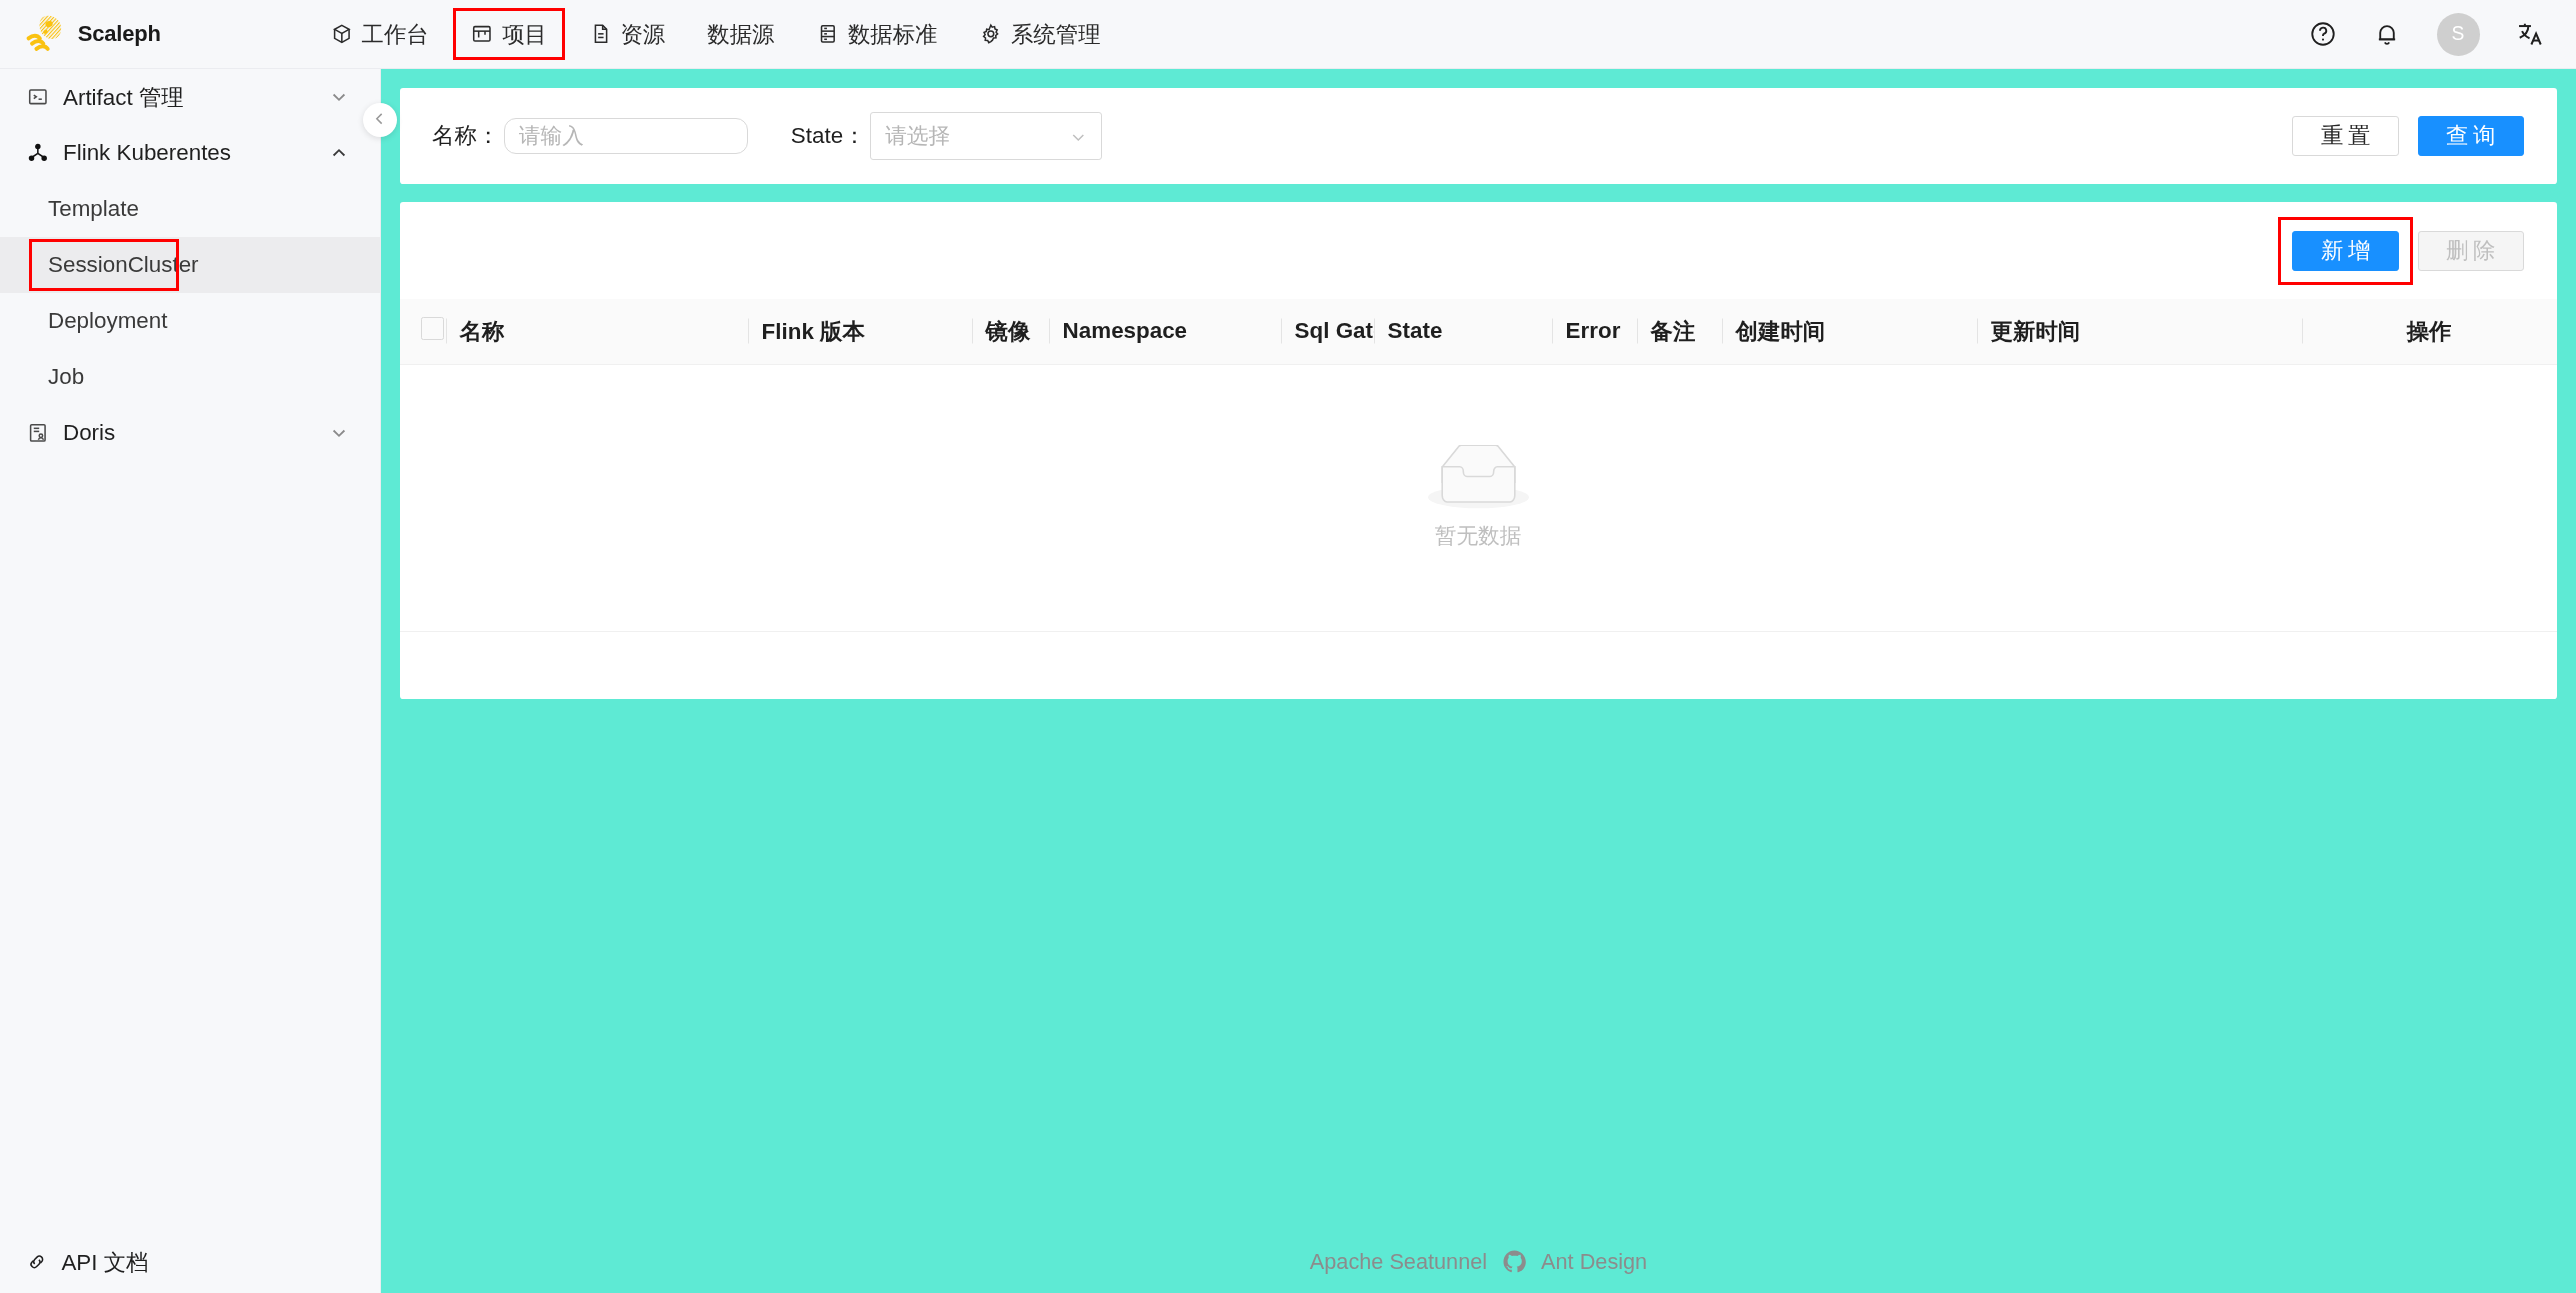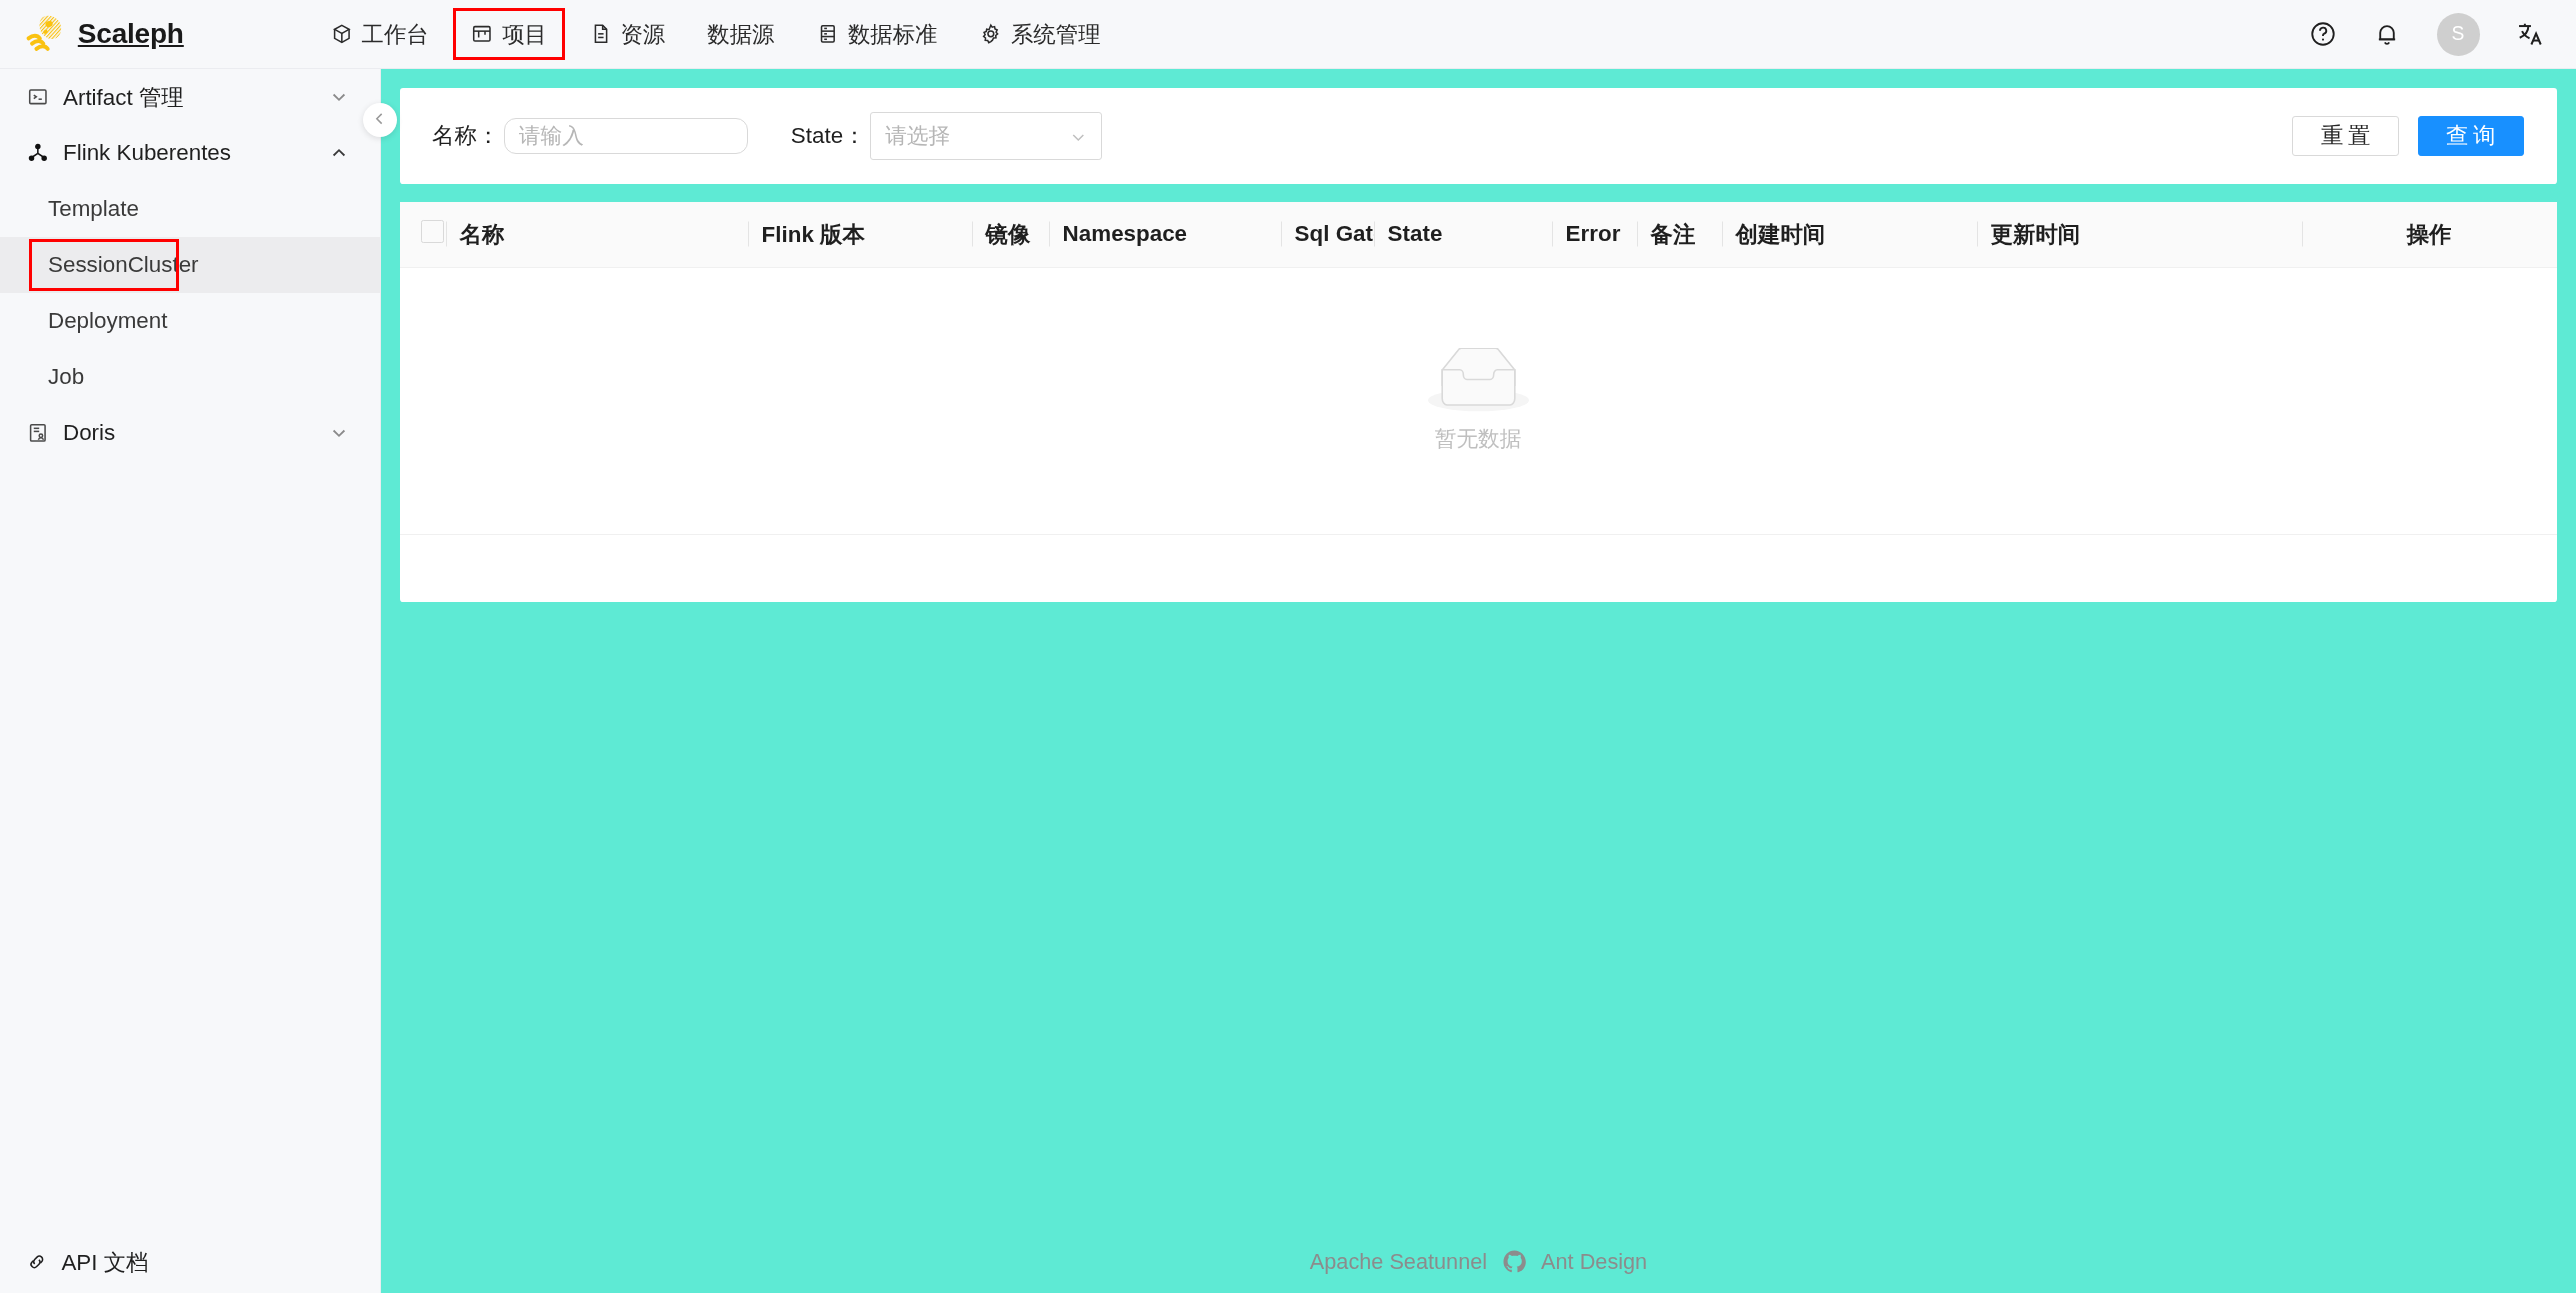--- a/index.html
+++ b/index.html
@@ -18,23 +18,22 @@
     background: #f7f8fa;
     border-bottom: 0.8px solid #ebecf0;
     display: flex; align-items: center;
   }
   .brand {
     display: flex; align-items: center;
     padding-left: 25px; width: 309px; gap: 10.8px;
   }
   .brand-logo { width: 42px; height: 42px; flex: none; }
   .brand-name {
-    font-size: 28px; font-weight: 700; color: #1a1a1a;
+    font-size: 22px; font-weight: 700; color: #1a1a1a;
     letter-spacing: -0.2px;
-    text-decoration: underline;
   }
 
   .top-nav { display: flex; align-items: flex-end; height: 69px; }
   .nav-item {
     display: flex; align-items: center; gap: 8.5px;
     padding: 0 21px; height: 69px;
     font-size: 22.4px; color: #2b2b2b;
     cursor: pointer; position: relative;
   }
   .nav-item .nav-ico {
@@ -470,20 +469,28 @@
     <div class="filter-actions">
       <div class="btn">重置</div>
       <div class="btn btn-primary">查询</div>
     </div>
   </section>
 
   <div class="card-gap"></div>
 
   <section class="card table-card">
 
+    <div class="table-toolbar">
+      <div class="tb-actions">
+        <div class="add-wrap highlighted">
+          <div class="btn btn-primary">新增</div>
+        </div>
+        <div class="btn btn-disabled">删除</div>
+      </div>
+    </div>
 
     <table class="grid">
       <colgroup>
         <col style="width:46px">
           <col style="width:302px">
           <col style="width:224px">
           <col style="width:77px">
         <col style="width:232px">
           <col style="width:93px">
           <col style="width:178px">

